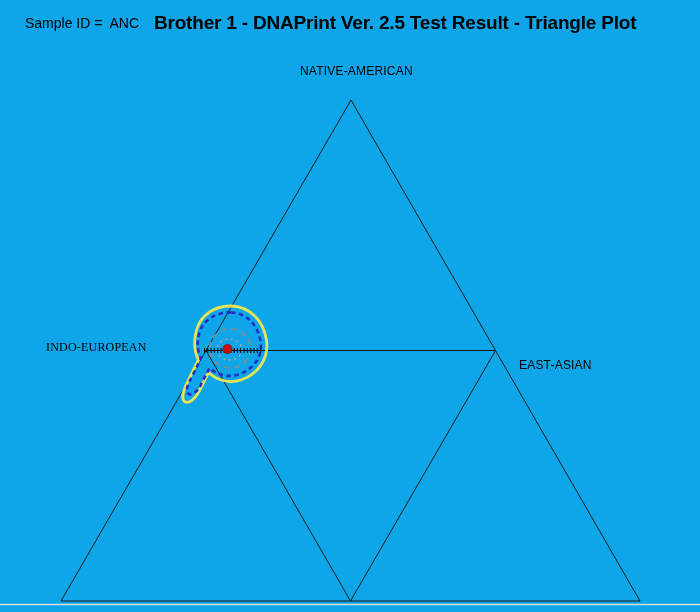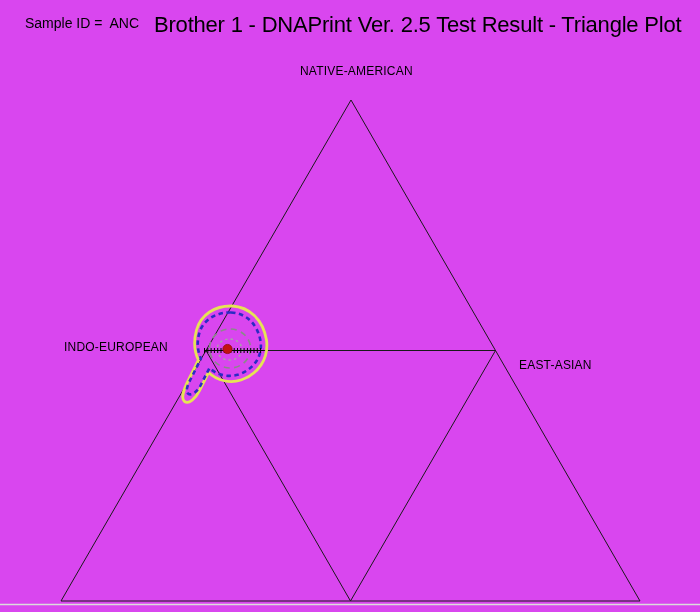--- a/index.html
+++ b/index.html
@@ -1,46 +1,46 @@
 <!DOCTYPE html>
 <html><head>
 <meta charset="utf-8">
 <style>
   html,body { margin:0; padding:0; }
   .canvas {
     position: relative;
     width: 700px;
     height: 612px;
-    background: #d946ef;
+    background: #0ea5e9;
     font-family: "Liberation Sans", sans-serif;
     color: #000;
     overflow: hidden;
   }
   .sample-id {
     position: absolute;
     left: 25px; top: 15px;
     font-size: 14px;
     white-space: pre;
   }
   .title {
     position: absolute;
     left: 154px; top: 12px;
-    font-size: 22px;
-    font-weight: normal;
+    font-size: 19px;
+    font-weight: bold;
     letter-spacing: -0.2px;
     white-space: nowrap;
   }
   .vlabel {
     position: absolute;
     font-size: 12px;
     letter-spacing: 0.2px;
     white-space: nowrap;
   }
   .vlabel.top   { left: 300px; top: 64px;  }
-  .vlabel.left  { left: 64px;  top: 340px; }
+  .vlabel.left  { left: 46px;  top: 340px; font-family: Liberation Serif, serif; }
   .vlabel.right { left: 519px; top: 338px; margin-top: 20px; }
   svg.plot { position: absolute; left: 0; top: 0; }
 </style>
 </head>
 <body>
 
 <div class="canvas">
 
   <div class="sample-id">Sample ID =  ANC</div>
 

